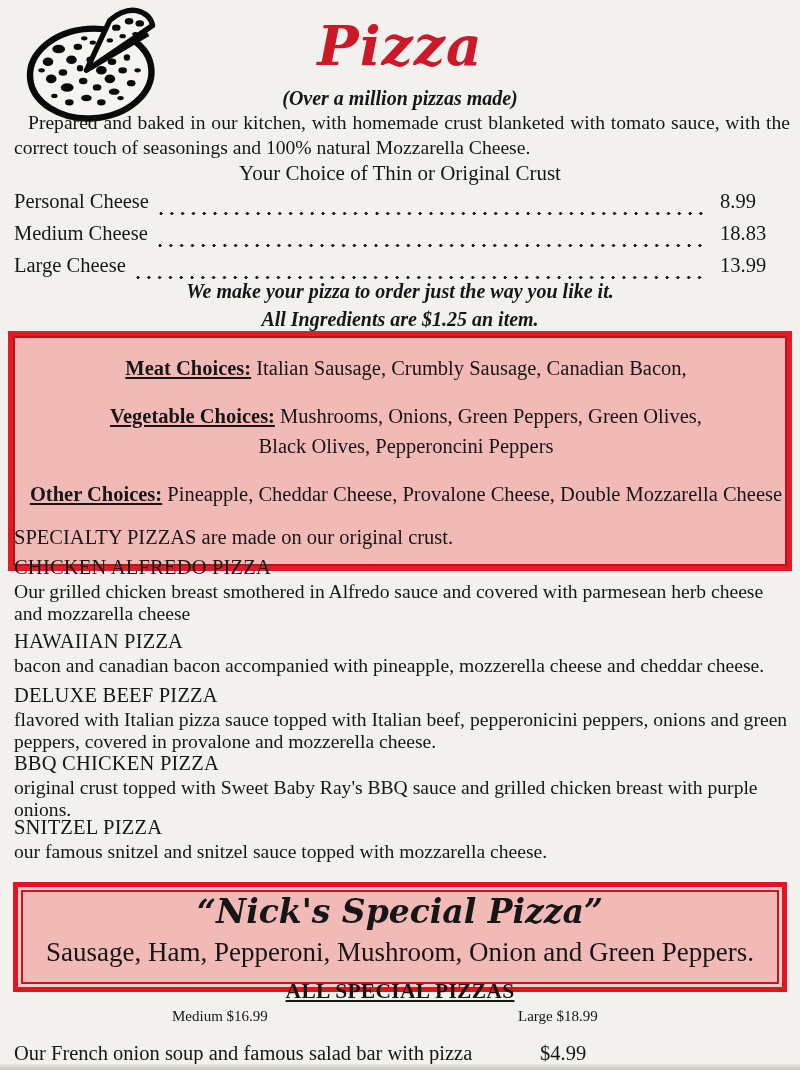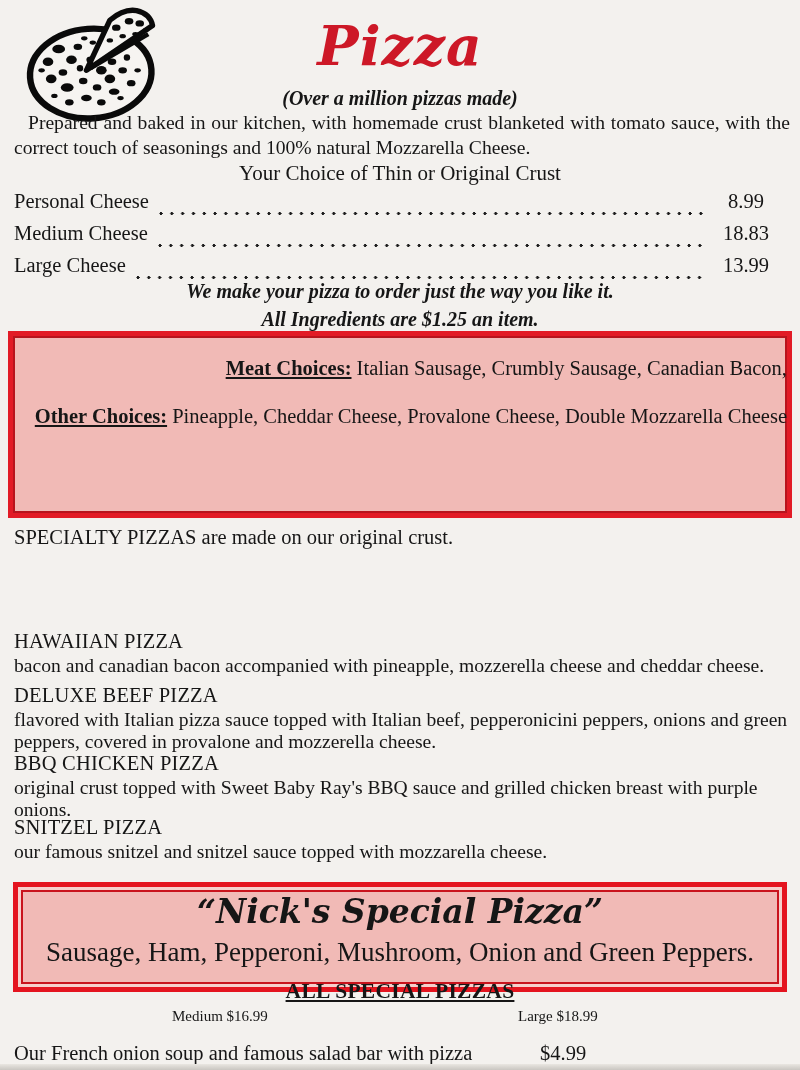--- a/index.html
+++ b/index.html
@@ -39,35 +39,35 @@
     text-align:center;font-size:21px;
   }
   
   .price-list{position:absolute;top:190px;left:14px;right:28px;}
   .price-row{display:flex;align-items:baseline;height:32px;font-size:20.5px;}
   .dots{
     flex:1;align-self:flex-end;height:5px;margin:0 4px 6px 10px;
     background-image:radial-gradient(circle at 2px 2.5px,#1c1c1c 1.45px,rgba(0,0,0,0) 1.6px);
     background-size:10.8px 5px;background-repeat:repeat-x;
   }
-  .price{min-width:52px;text-align:center;margin-left:12px;}
+  .price{min-width:52px;text-align:left;margin-left:12px;}
   
   .notes{
     position:absolute;top:277px;left:0;width:100%;
     text-align:center;font-weight:bold;font-style:italic;
     font-size:20px;line-height:28px;
   }
   
   .choices-box{
-    position:absolute;top:331px;left:8px;right:8px;height:187px;
+    position:absolute;top:331px;left:8px;right:8px;height:240px;
     box-sizing:border-box;
     background:#f1bab6;
     border:5px solid #e21b26;
     box-shadow:inset 0 0 0 2px #b8141d;
-    text-align:right;
+    text-align:center;
     padding-top:17px;
     font-size:20.5px;line-height:30px;padding-left:12px;
   }
   .choice-group{margin-bottom:18px;}
   .clabel{font-weight:bold;text-decoration:underline;}
   
   .sp-intro{position:absolute;top:526px;left:14px;font-size:20.5px;}
   .sp-item{position:absolute;left:14px;right:12px;}
   .sp-name{font-size:20.5px;line-height:23px;letter-spacing:.2px;}
   .sp-desc{font-size:19.6px;line-height:22px;margin-top:2px;}
@@ -189,27 +189,37 @@
   </div>
 
   <div class="choices-box">
     <div class="choice-group">
       <div>
         <span class="clabel">Meat Choices:</span><span> Italian Sausage, Crumbly Sausage, Canadian Bacon,</span>
       </div>
     </div>
     <div class="choice-group">
       <div>
+        <span class="clabel">Vegetable Choices:</span><span> Mushrooms, Onions, Green Peppers, Green Olives,</span>
+      </div>
+      <div>Black Olives, Pepperoncini Peppers</div>
+    </div>
+    <div class="choice-group">
+      <div>
         <span class="clabel">Other Choices:</span><span> Pineapple, Cheddar Cheese, Provalone Cheese, Double Mozzarella Cheese</span>
       </div>
     </div>
   </div>
 
   <div class="sp-intro">SPECIALTY PIZZAS are made on our original crust.</div>
 
+  <div class="sp-item" style="top:556px">
+    <div class="sp-name">CHICKEN ALFREDO PIZZA</div>
+    <div class="sp-desc">Our grilled chicken breast smothered in Alfredo sauce and covered with parmesean herb cheese and mozzarella cheese</div>
+  </div>
   <div class="sp-item" style="top:630px">
     <div class="sp-name">HAWAIIAN PIZZA</div>
     <div class="sp-desc">bacon and canadian bacon accompanied with pineapple, mozzerella cheese and cheddar cheese.</div>
   </div>
   <div class="sp-item" style="top:684px">
     <div class="sp-name">DELUXE BEEF PIZZA</div>
     <div class="sp-desc">flavored with Italian pizza sauce topped with Italian beef, pepperonicini peppers, onions and green peppers, covered in provalone and mozzerella cheese.</div>
   </div>
   <div class="sp-item" style="top:752px">
     <div class="sp-name">BBQ CHICKEN PIZZA</div>

